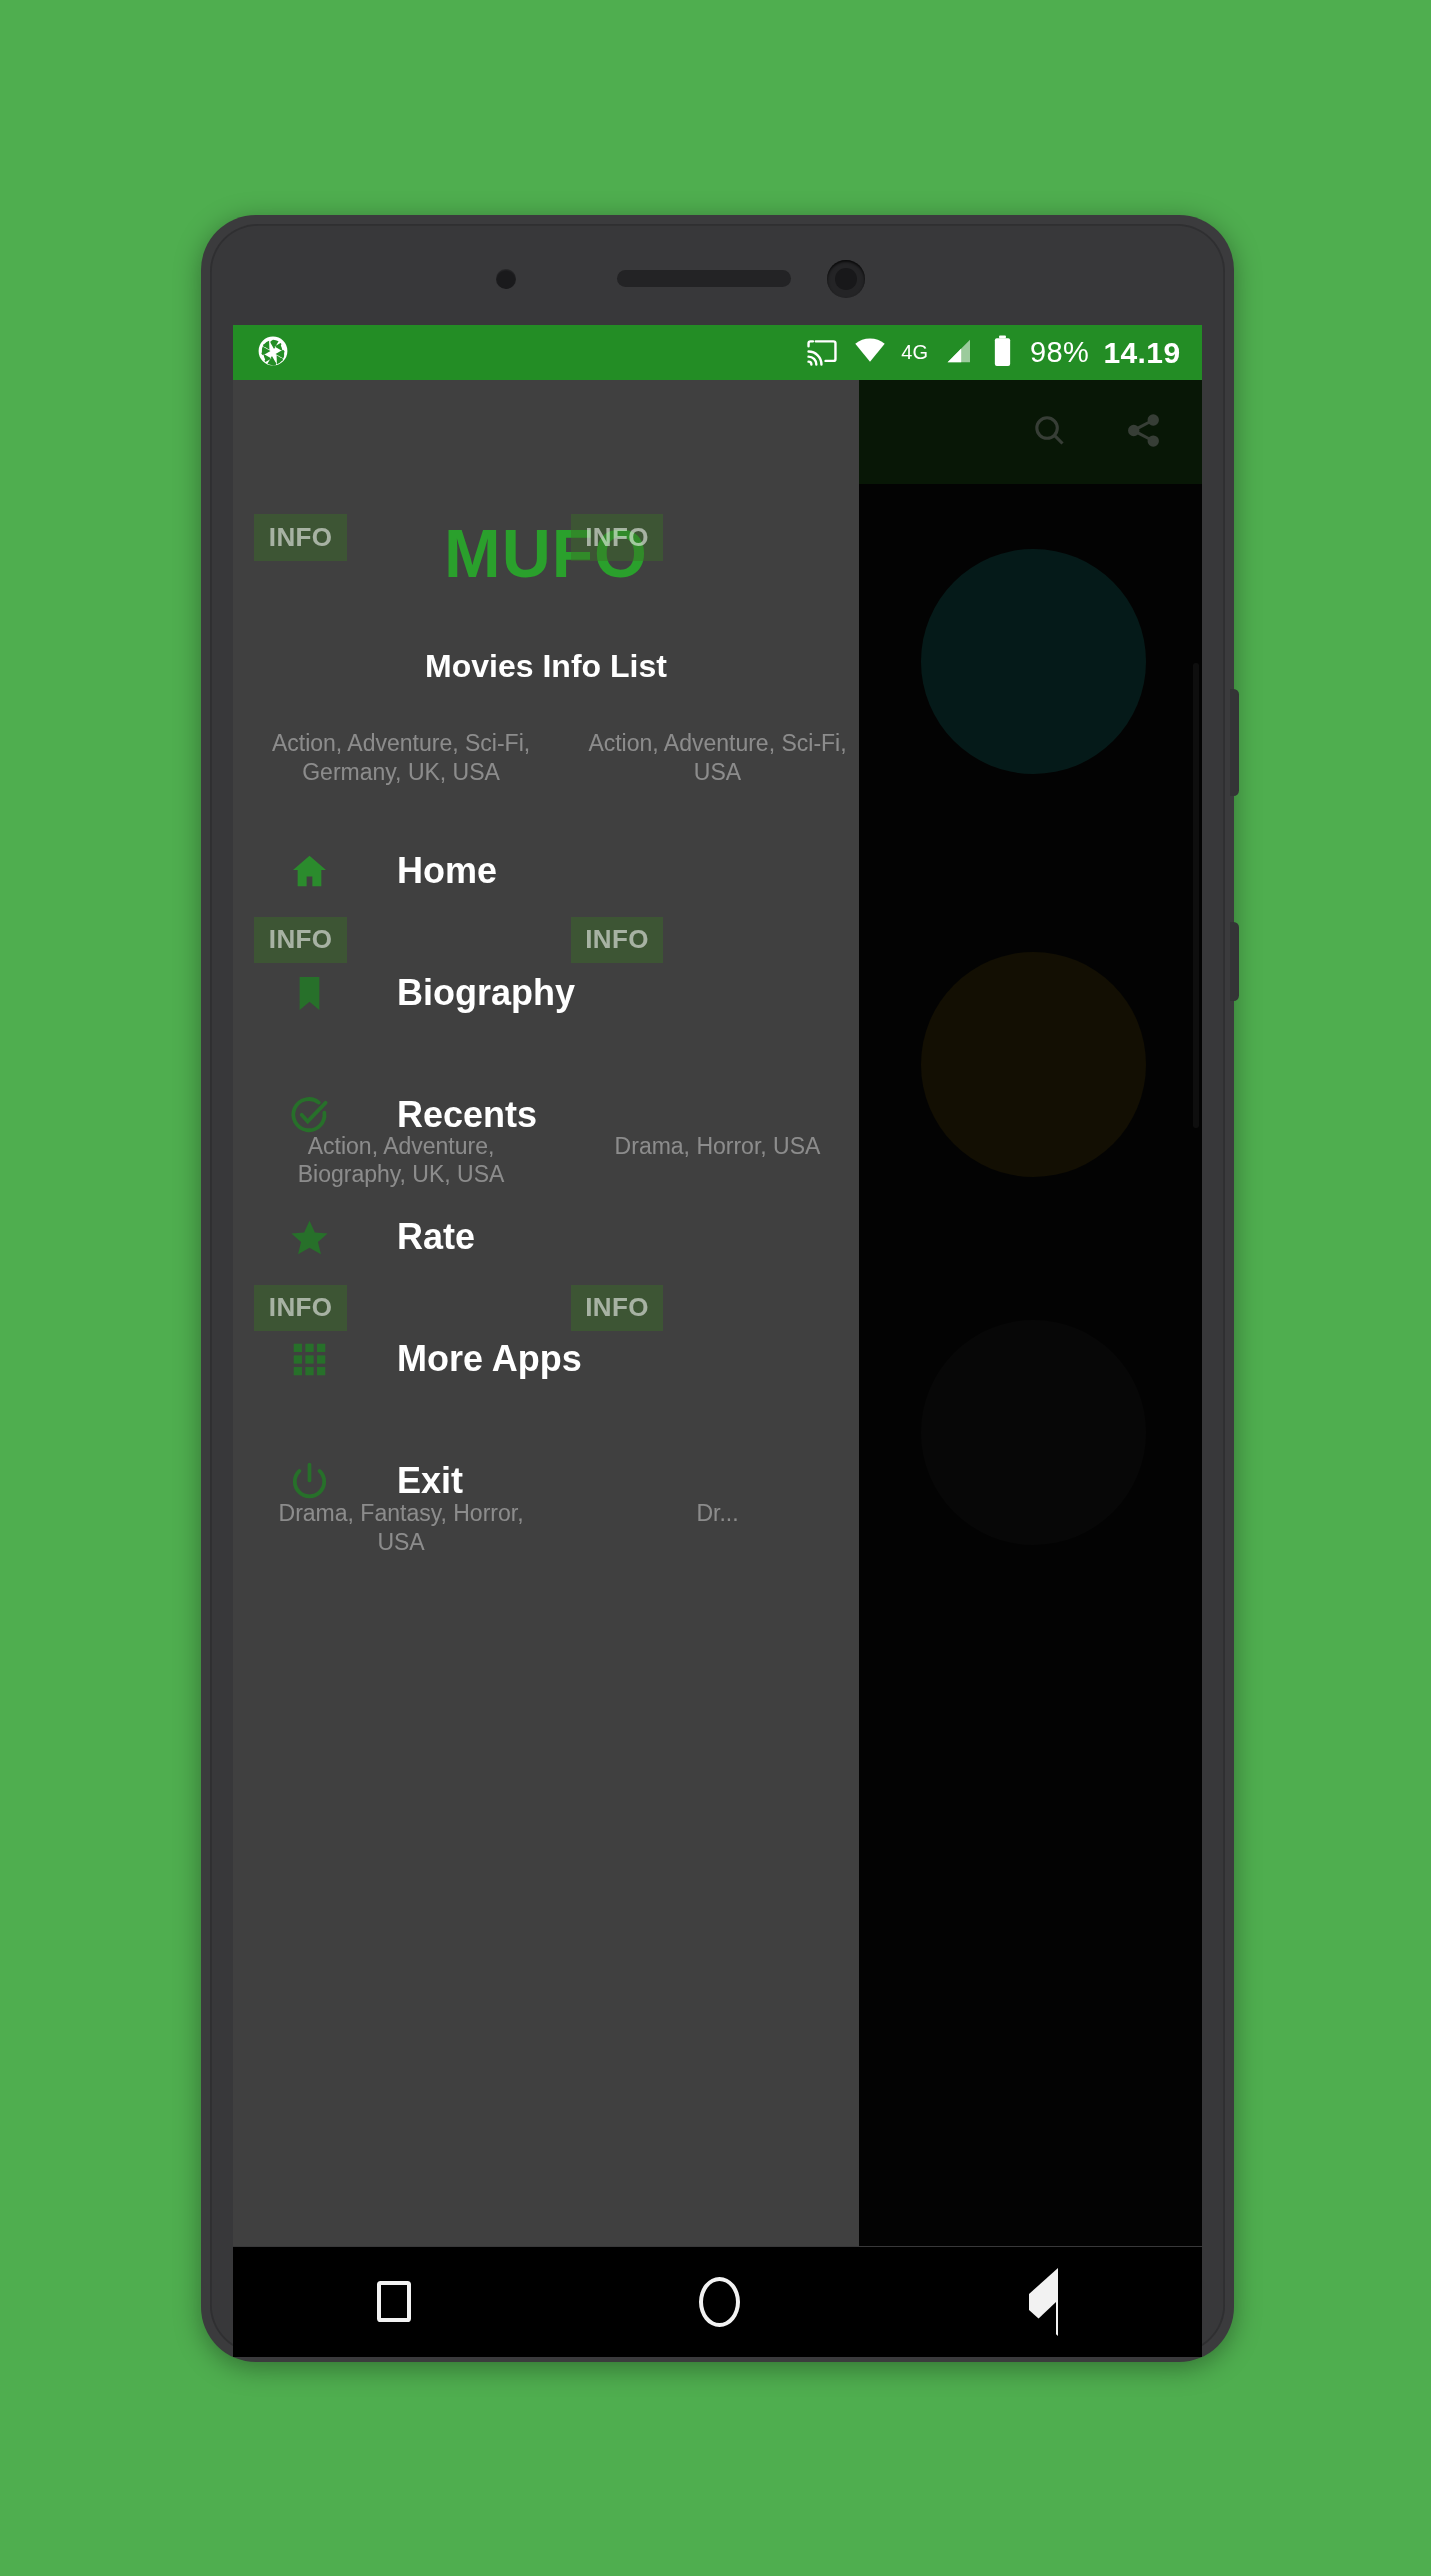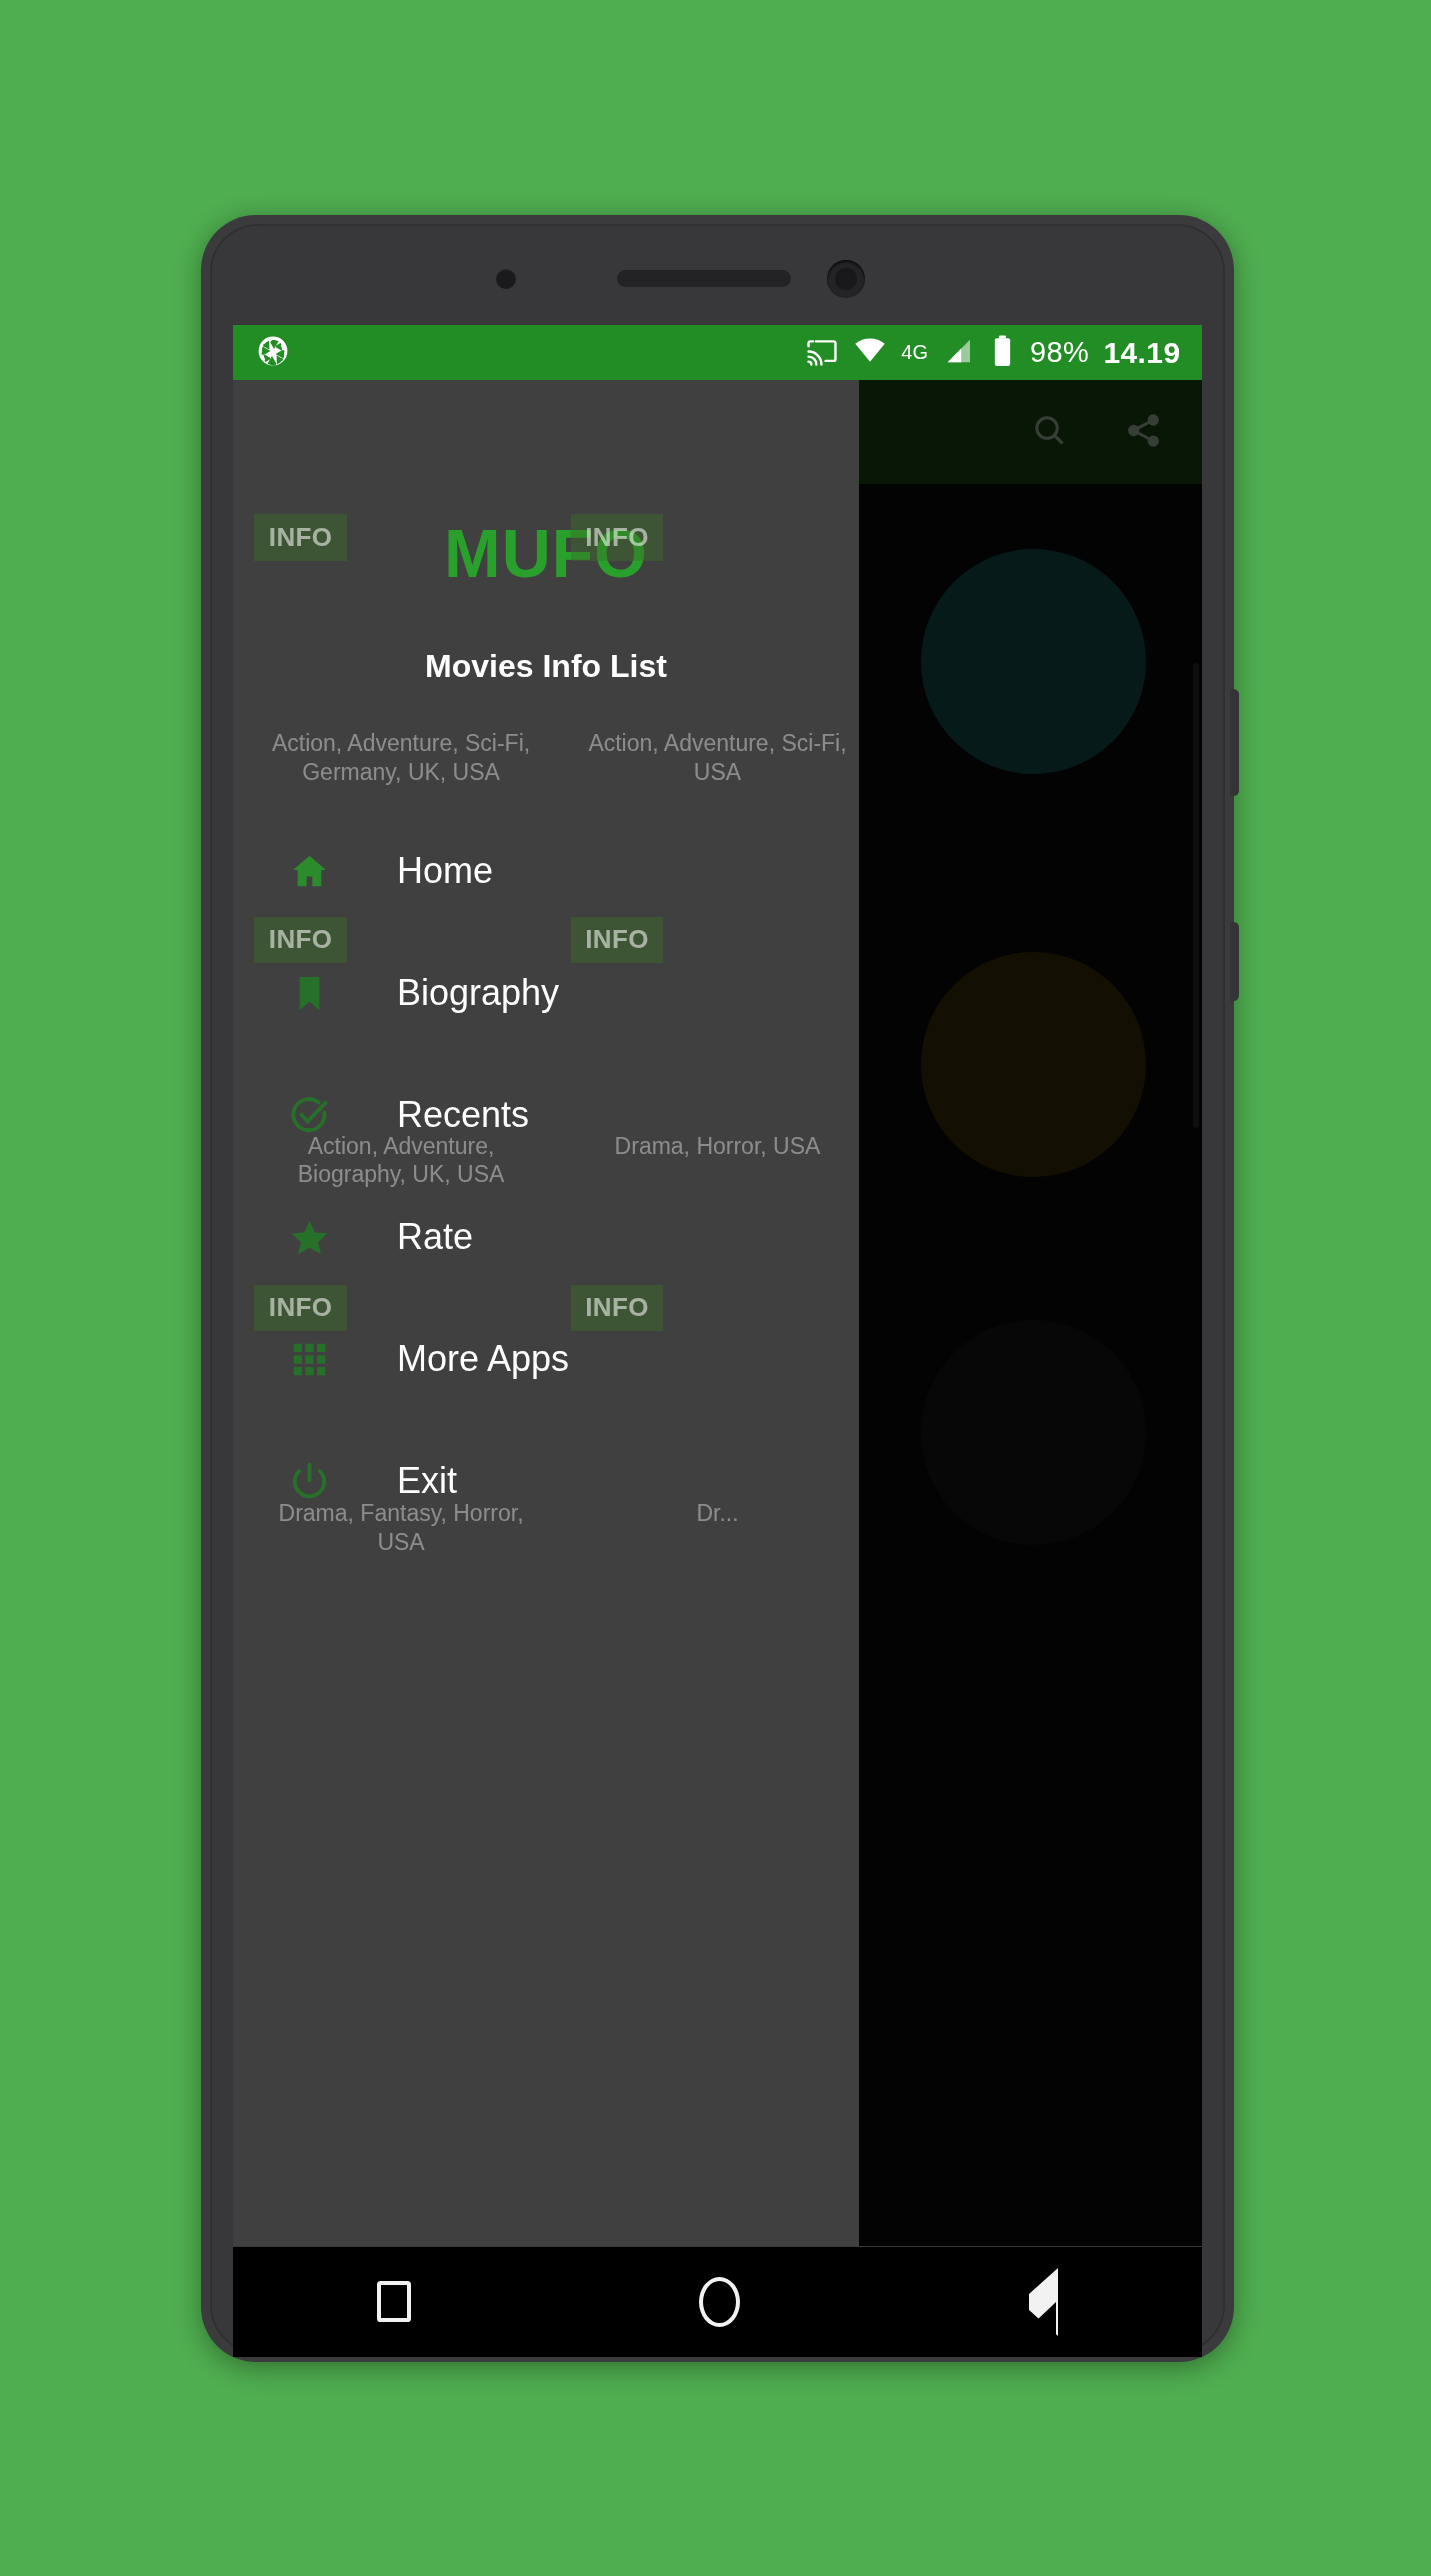--- a/index.html
+++ b/index.html
@@ -185,21 +185,21 @@
   .menu-item {
     display:flex; align-items:center;
     height: 122px;
     padding-left: 55px;
   }
   .mi-icon {
     width: 54px; display:flex; align-items:center; justify-content:flex-start;
   }
   .mi-label {
     margin-left: 55px;
-    font-size: 36px; font-weight: 400; color:#ffffff;
+    font-size: 36px; font-weight: 700; color:#ffffff;
   }
 
   
   .navbar {
     position:absolute; left:32px; bottom:5.4px;
     width:969px; height:110px;
     background:#000;
     display:flex; align-items:center; justify-content:space-around;
   }
   .nav-sq {

